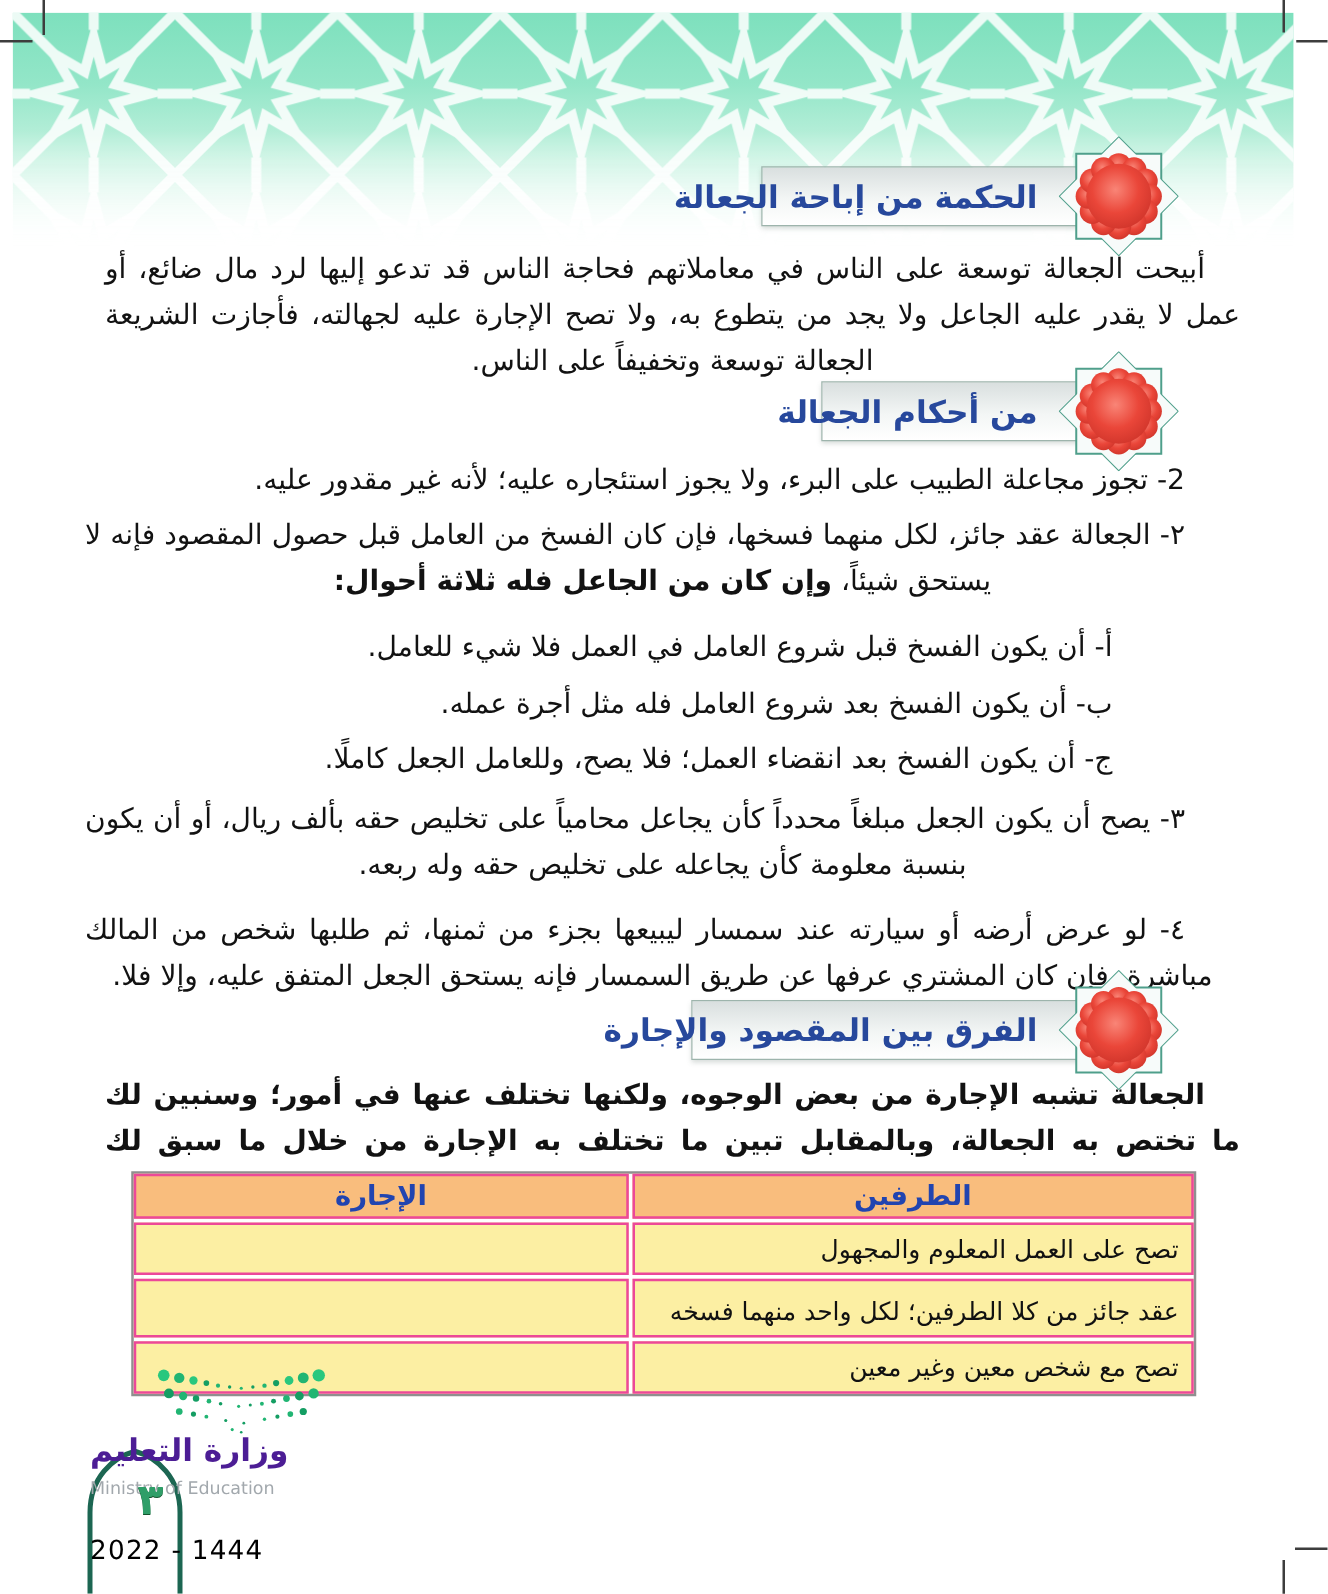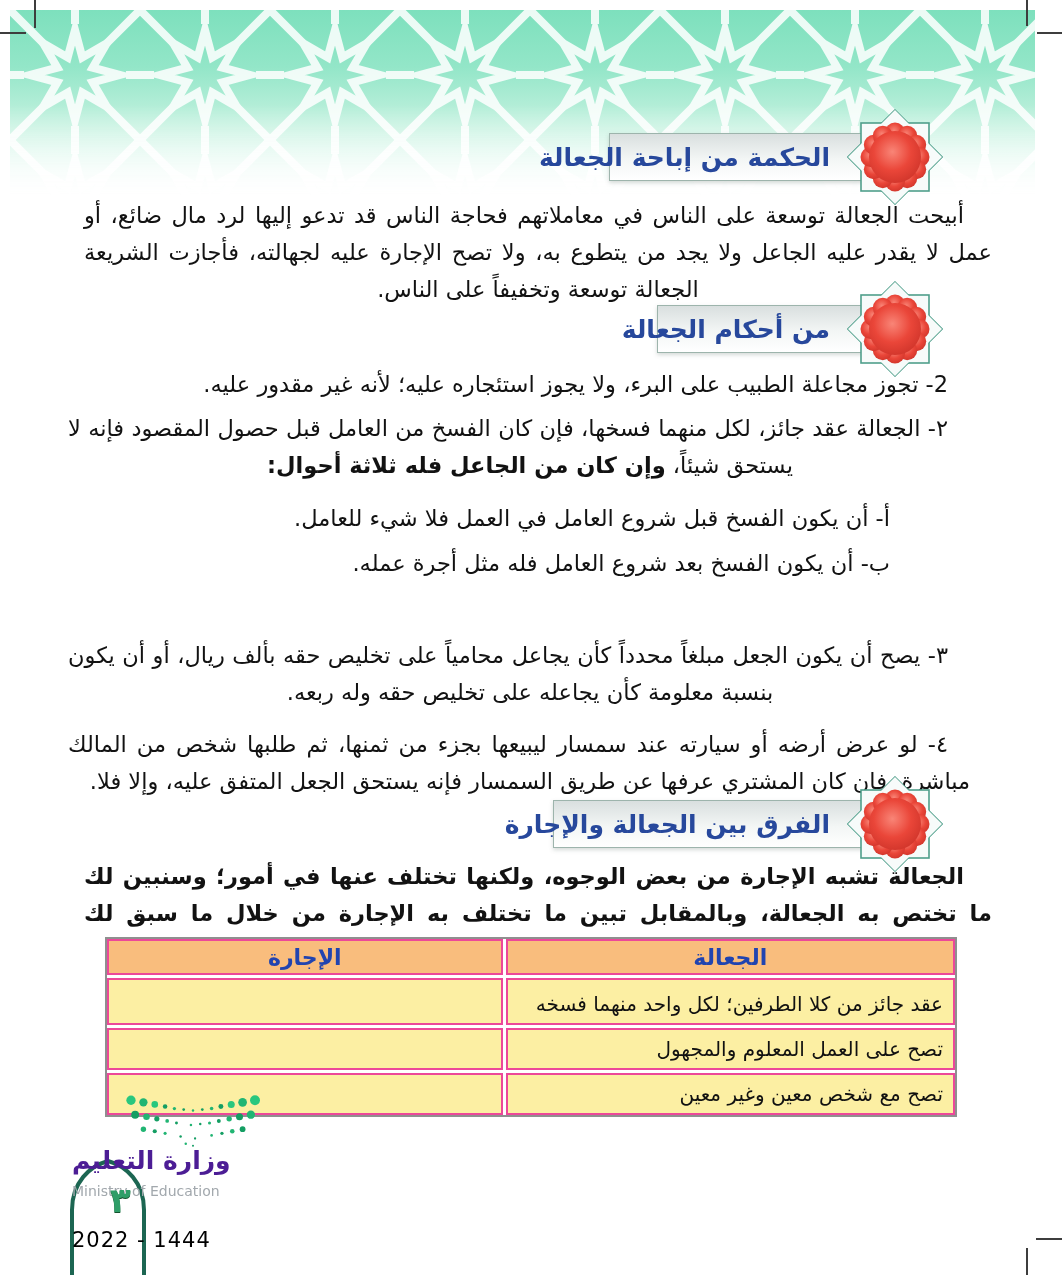--- a/index.html
+++ b/index.html
@@ -155,27 +155,28 @@
   </div>
 
   <div class="line" style="top:366px;right:70px;left:68px;text-indent:44px;">2- تجوز مجاعلة الطبيب على البرء، ولا يجوز استئجاره عليه؛ لأنه غير مقدور عليه.</div>
 
   <div class="para item-indent" style="top:410px;right:70px;left:68px;">
     <span>٢- الجعالة عقد جائز، لكل منهما فسخها، فإن كان الفسخ من العامل قبل حصول المقصود فإنه لا يستحق شيئاً، </span><span class="bold">وإن كان من الجاعل فله ثلاثة أحوال:</span>
   </div>
 
   <div class="line" style="top:500px;right:172px;">أ- أن يكون الفسخ قبل شروع العامل في العمل فلا شيء للعامل.</div>
   <div class="line" style="top:545px;right:172px;">ب- أن يكون الفسخ بعد شروع العامل فله مثل أجرة عمله.</div>
+  <div class="line" style="top:589px;right:172px;">ج- أن يكون الفسخ بعد انقضاء العمل؛ فلا يصح، وللعامل الجعل كاملًا.</div>
 
   <div class="para item-indent" style="top:637px;right:70px;left:68px;">٣- يصح أن يكون الجعل مبلغاً محدداً كأن يجاعل محامياً على تخليص حقه بألف ريال، أو أن يكون بنسبة معلومة كأن يجاعله على تخليص حقه وله ربعه.</div>
   <div class="para item-indent" style="top:726px;right:70px;left:68px;">٤- لو عرض أرضه أو سيارته عند سمسار ليبيعها بجزء من ثمنها، ثم طلبها شخص من المالك مباشرة، فإن كان المشتري عرفها عن طريق السمسار فإنه يستحق الجعل المتفق عليه، وإلا فلا.</div>
 
   <div class="heading" style="top:776px;">
     <div class="hbanner" style="width:352px;">
-      <span class="htxt">الفرق بين الجعالة والإجارة</span>
+      <span class="htxt">الفرق بين المقصود والإجارة</span>
     </div>
     <svg class="hstar" viewBox="0 0 96 96">
       <polygon points="48,1 95,48 48,95 1,48" fill="#f7fbfa" stroke="#4f9f8b" stroke-width="1.6"></polygon>
       <rect x="14" y="14" width="68" height="68" fill="#f7fbfa" stroke="#4f9f8b" stroke-width="1.6"></rect>
       <polygon points="48,1 95,48 48,95 1,48" fill="#f7fbfa"></polygon>
       <g fill="url(#rg)">
         <circle cx="48" cy="23.5" r="10"></circle>
           <circle cx="60.2" cy="26.8" r="10"></circle>
           <circle cx="69.2" cy="35.8" r="10"></circle>
         <circle cx="72.5" cy="48" r="10"></circle>
@@ -190,32 +191,32 @@
         <circle cx="48" cy="48" r="26"></circle>
       </g>
     </svg>
   </div>
 
   <div class="para bold first-indent" style="top:858px;right:70px;left:68px;">الجعالة تشبه الإجارة من بعض الوجوه، ولكنها تختلف عنها في أمور؛ وسنبين لك ما تختص به الجعالة، وبالمقابل تبين ما تختلف به الإجارة من خلال ما سبق لك دراسته؛ لتتم المقارنة:</div>
 
   <div class="cmp-table">
     <div class="trow thead">
       <div class="cell right-col">
-        <span>الجعالة</span>
+        <span>الطرفين</span>
       </div>
       <div class="cell left-col">
         <span>الإجارة</span>
       </div>
     </div>
+    <div class="trow tbody r2">
+      <div class="cell right-col">تصح على العمل المعلوم والمجهول</div>
+      <div class="cell left-col"></div>
+    </div>
     <div class="trow tbody r1">
       <div class="cell right-col">عقد جائز من كلا الطرفين؛ لكل واحد منهما فسخه</div>
-      <div class="cell left-col"></div>
-    </div>
-    <div class="trow tbody r2">
-      <div class="cell right-col">تصح على العمل المعلوم والمجهول</div>
       <div class="cell left-col"></div>
     </div>
     <div class="trow tbody r3">
       <div class="cell right-col">تصح مع شخص معين وغير معين</div>
       <div class="cell left-col"></div>
     </div>
   </div>
 
   <svg class="dome" viewBox="0 0 84 117">
     <path d="M6,117 L6,52 C6,24 24,8 42,3 C60,8 78,24 78,52 L78,117" fill="rgba(255,255,255,0.9)" stroke="#1c6652" stroke-width="4"></path>

